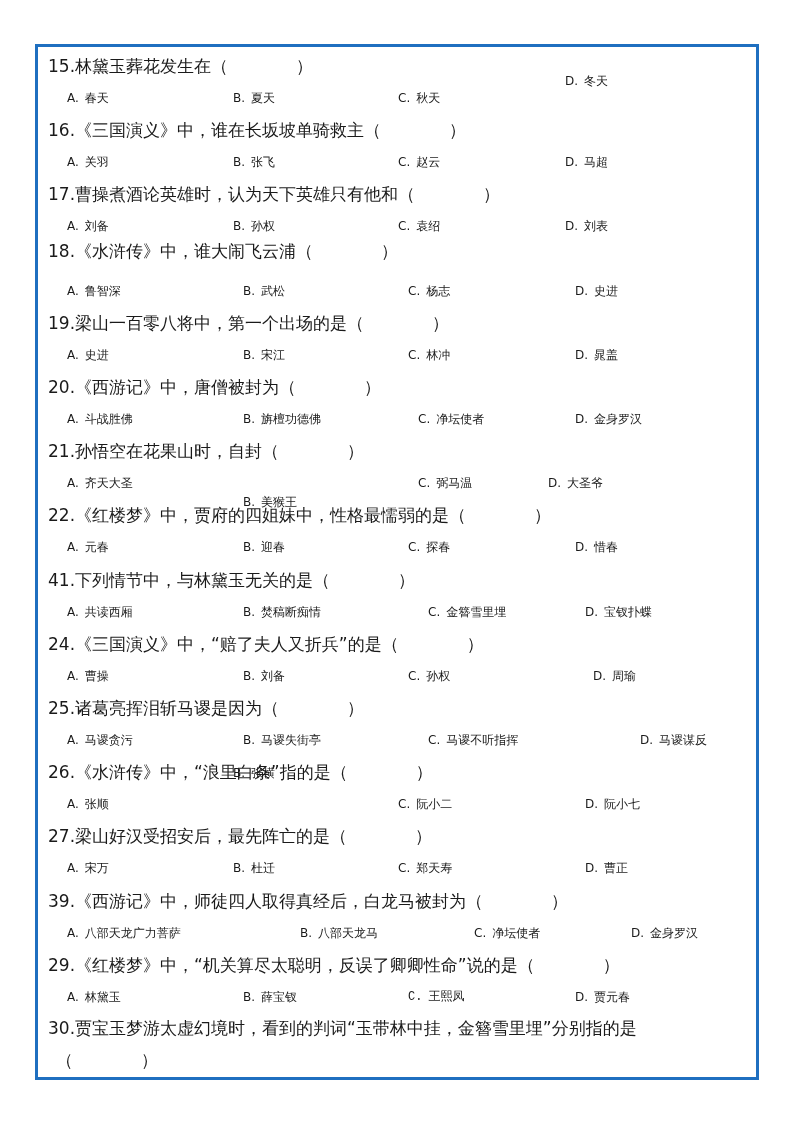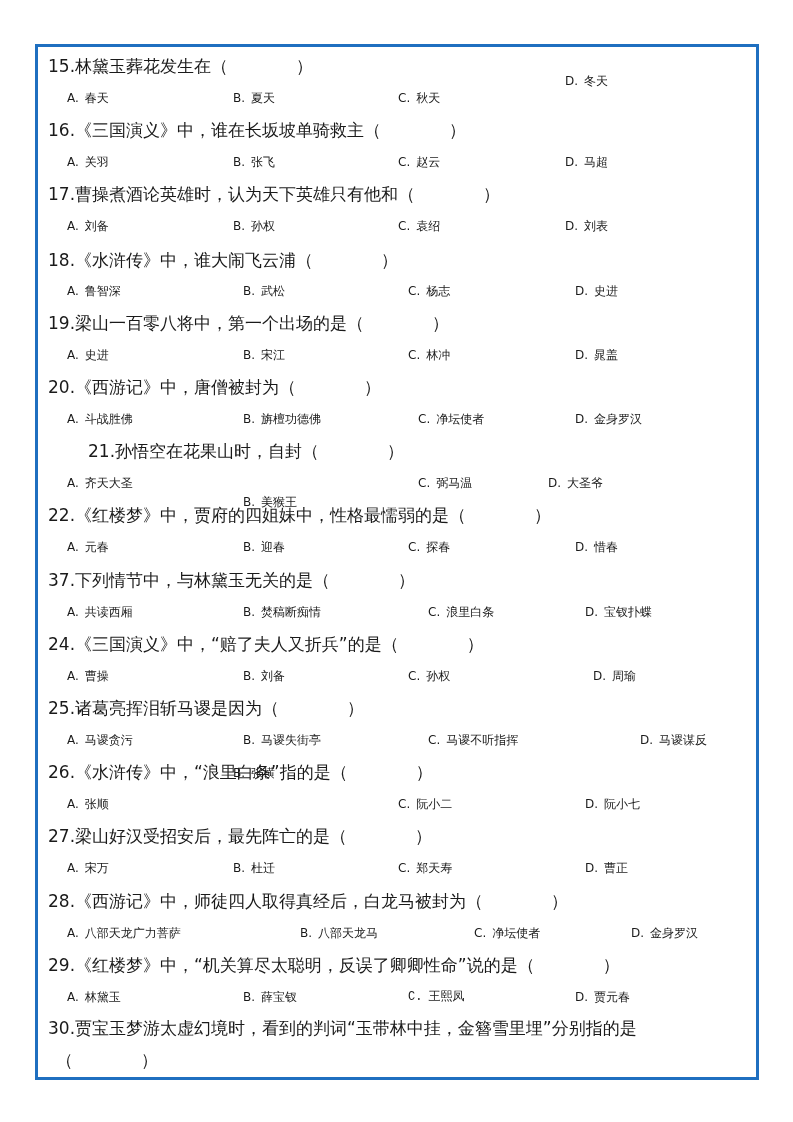--- a/index.html
+++ b/index.html
@@ -26,49 +26,49 @@
     <div class="line q" style="top: 115.2px;">16.《三国演义》中，谁在长坂坡单骑救主（　　　　）</div>
     <div class="opt" style="top: 147.2px; left: 67px;"><span class="lbl">A.</span><span>关羽</span></div>
     <div class="opt" style="top: 147.2px; left: 233px;"><span class="lbl">B.</span><span>张飞</span></div>
     <div class="opt" style="top: 147.2px; left: 398px;"><span class="lbl">C.</span><span>赵云</span></div>
     <div class="opt" style="top: 147.2px; left: 565px;"><span class="lbl">D.</span><span>马超</span></div>
     <div class="line q" style="top: 179.4px;">17.曹操煮酒论英雄时，认为天下英雄只有他和（　　　　）</div>
     <div class="opt" style="top: 211.4px; left: 67px;"><span class="lbl">A.</span><span>刘备</span></div>
     <div class="opt" style="top: 211.4px; left: 233px;"><span class="lbl">B.</span><span>孙权</span></div>
     <div class="opt" style="top: 211.4px; left: 398px;"><span class="lbl">C.</span><span>袁绍</span></div>
     <div class="opt" style="top: 211.4px; left: 565px;"><span class="lbl">D.</span><span>刘表</span></div>
-    <div class="line q" style="top: 245px;">18.《水浒传》中，谁大闹飞云浦（　　　　）</div>
+    <div class="line q" style="top: 236px;">18.《水浒传》中，谁大闹飞云浦（　　　　）</div>
     <div class="opt" style="top: 275.6px; left: 67px;"><span class="lbl">A.</span><span>鲁智深</span></div>
     <div class="opt" style="top: 275.6px; left: 243px;"><span class="lbl">B.</span><span>武松</span></div>
     <div class="opt" style="top: 275.6px; left: 408px;"><span class="lbl">C.</span><span>杨志</span></div>
     <div class="opt" style="top: 275.6px; left: 575px;"><span class="lbl">D.</span><span>史进</span></div>
     <div class="line q" style="top: 307.8px;">19.梁山一百零八将中，第一个出场的是（　　　　）</div>
     <div class="opt" style="top: 339.8px; left: 67px;"><span class="lbl">A.</span><span>史进</span></div>
     <div class="opt" style="top: 339.8px; left: 243px;"><span class="lbl">B.</span><span>宋江</span></div>
     <div class="opt" style="top: 339.8px; left: 408px;"><span class="lbl">C.</span><span>林冲</span></div>
     <div class="opt" style="top: 339.8px; left: 575px;"><span class="lbl">D.</span><span>晁盖</span></div>
     <div class="line q" style="top: 372px;">20.《西游记》中，唐僧被封为（　　　　）</div>
     <div class="opt" style="top: 404px; left: 67px;"><span class="lbl">A.</span><span>斗战胜佛</span></div>
     <div class="opt" style="top: 404px; left: 243px;"><span class="lbl">B.</span><span>旃檀功德佛</span></div>
     <div class="opt" style="top: 404px; left: 418px;"><span class="lbl">C.</span><span>净坛使者</span></div>
     <div class="opt" style="top: 404px; left: 575px;"><span class="lbl">D.</span><span>金身罗汉</span></div>
-    <div class="line q" style="top: 436.2px; margin-left: 40px;">21.孙悟空在花果山时，自封（　　　　）</div>
+    <div class="line q" style="top: 436.2px;">21.孙悟空在花果山时，自封（　　　　）</div>
     <div class="opt" style="top: 468.2px; left: 67px;"><span class="lbl">A.</span><span>齐天大圣</span></div>
     <div class="opt" style="top: 468.2px; left: 243px; margin-top: 19px;"><span class="lbl">B.</span><span>美猴王</span></div>
     <div class="opt" style="top: 468.2px; left: 418px; text-align: center;"><span class="lbl">C.</span><span>弼马温</span></div>
     <div class="opt" style="top: 468.2px; left: 548px;"><span class="lbl">D.</span><span>大圣爷</span></div>
     <div class="line q" style="top: 500.4px;">22.《红楼梦》中，贾府的四姐妹中，性格最懦弱的是（　　　　）</div>
     <div class="opt" style="top: 532.4px; left: 67px;"><span class="lbl">A.</span><span>元春</span></div>
     <div class="opt" style="top: 532.4px; left: 243px;"><span class="lbl">B.</span><span>迎春</span></div>
     <div class="opt" style="top: 532.4px; left: 408px;"><span class="lbl">C.</span><span>探春</span></div>
     <div class="opt" style="top: 532.4px; left: 575px;"><span class="lbl">D.</span><span>惜春</span></div>
-    <div class="line q" style="top: 564.6px;">37.下列情节中，与林黛玉无关的是（　　　　）</div>
+    <div class="line q" style="top: 564.6px;">41.下列情节中，与林黛玉无关的是（　　　　）</div>
     <div class="opt" style="top: 596.6px; left: 67px;"><span class="lbl">A.</span><span>共读西厢</span></div>
     <div class="opt" style="top: 596.6px; left: 243px;"><span class="lbl">B.</span><span>焚稿断痴情</span></div>
-    <div class="opt" style="top: 596.6px; left: 428px;"><span class="lbl">C.</span><span>浪里白条</span></div>
+    <div class="opt" style="top: 596.6px; left: 428px;"><span class="lbl">C.</span><span>金簪雪里埋</span></div>
     <div class="opt" style="top: 596.6px; left: 585px;"><span class="lbl">D.</span><span>宝钗扑蝶</span></div>
     <div class="line q" style="top: 628.8px;">24.《三国演义》中，“赔了夫人又折兵”的是（　　　　）</div>
     <div class="opt" style="top: 660.8px; left: 67px;"><span class="lbl">A.</span><span>曹操</span></div>
     <div class="opt" style="top: 660.8px; left: 243px;"><span class="lbl">B.</span><span>刘备</span></div>
     <div class="opt" style="top: 660.8px; left: 408px;"><span class="lbl">C.</span><span>孙权</span></div>
     <div class="opt" style="top: 660.8px; left: 593px;"><span class="lbl">D.</span><span>周瑜</span></div>
     <div class="line q" style="top: 693px;">25.诸葛亮挥泪斩马谡是因为（　　　　）</div>
     <div class="opt" style="top: 725px; left: 67px;"><span class="lbl">A.</span><span>马谡贪污</span></div>
     <div class="opt" style="top: 725px; left: 243px;"><span class="lbl">B.</span><span>马谡失街亭</span></div>
     <div class="opt" style="top: 725px; left: 428px;"><span class="lbl">C.</span><span>马谡不听指挥</span></div>
@@ -76,21 +76,21 @@
     <div class="line q" style="top: 757.2px;">26.《水浒传》中，“浪里白条”指的是（　　　　）</div>
     <div class="opt" style="top: 789.2px; left: 67px;"><span class="lbl">A.</span><span>张顺</span></div>
     <div class="opt" style="top: 758px; left: 233px;"><span class="lbl">B.</span><span>张横</span></div>
     <div class="opt" style="top: 789.2px; left: 398px;"><span class="lbl">C.</span><span>阮小二</span></div>
     <div class="opt" style="top: 789.2px; left: 585px;"><span class="lbl">D.</span><span>阮小七</span></div>
     <div class="line q" style="top: 821.4px;">27.梁山好汉受招安后，最先阵亡的是（　　　　）</div>
     <div class="opt" style="top: 853.4px; left: 67px;"><span class="lbl">A.</span><span>宋万</span></div>
     <div class="opt" style="top: 853.4px; left: 233px;"><span class="lbl">B.</span><span>杜迁</span></div>
     <div class="opt" style="top: 853.4px; left: 398px;"><span class="lbl">C.</span><span>郑天寿</span></div>
     <div class="opt" style="top: 853.4px; left: 585px;"><span class="lbl">D.</span><span>曹正</span></div>
-    <div class="line q" style="top: 885.6px;">28.《西游记》中，师徒四人取得真经后，白龙马被封为（　　　　）</div>
+    <div class="line q" style="top: 885.6px;">39.《西游记》中，师徒四人取得真经后，白龙马被封为（　　　　）</div>
     <div class="opt" style="top: 917.6px; left: 67px;"><span class="lbl">A.</span><span>八部天龙广力菩萨</span></div>
     <div class="opt" style="top: 917.6px; left: 300px;"><span class="lbl">B.</span><span>八部天龙马</span></div>
     <div class="opt" style="top: 917.6px; left: 474px;"><span class="lbl">C.</span><span>净坛使者</span></div>
     <div class="opt" style="top: 917.6px; left: 631px;"><span class="lbl">D.</span><span>金身罗汉</span></div>
     <div class="line q" style="top: 949.8px; text-align: center;">29.《红楼梦》中，“机关算尽太聪明，反误了卿卿性命”说的是（　　　　）</div>
     <div class="opt" style="top: 981.8px; left: 67px;"><span class="lbl">A.</span><span>林黛玉</span></div>
     <div class="opt" style="top: 981.8px; left: 243px;"><span class="lbl">B.</span><span>薛宝钗</span></div>
     <div class="opt" style="top: 981.8px; left: 408px; font-family: Liberation Mono, monospace;"><span class="lbl">C.</span><span>王熙凤</span></div>
     <div class="opt" style="top: 981.8px; left: 575px;"><span class="lbl">D.</span><span>贾元春</span></div>
   </div>

